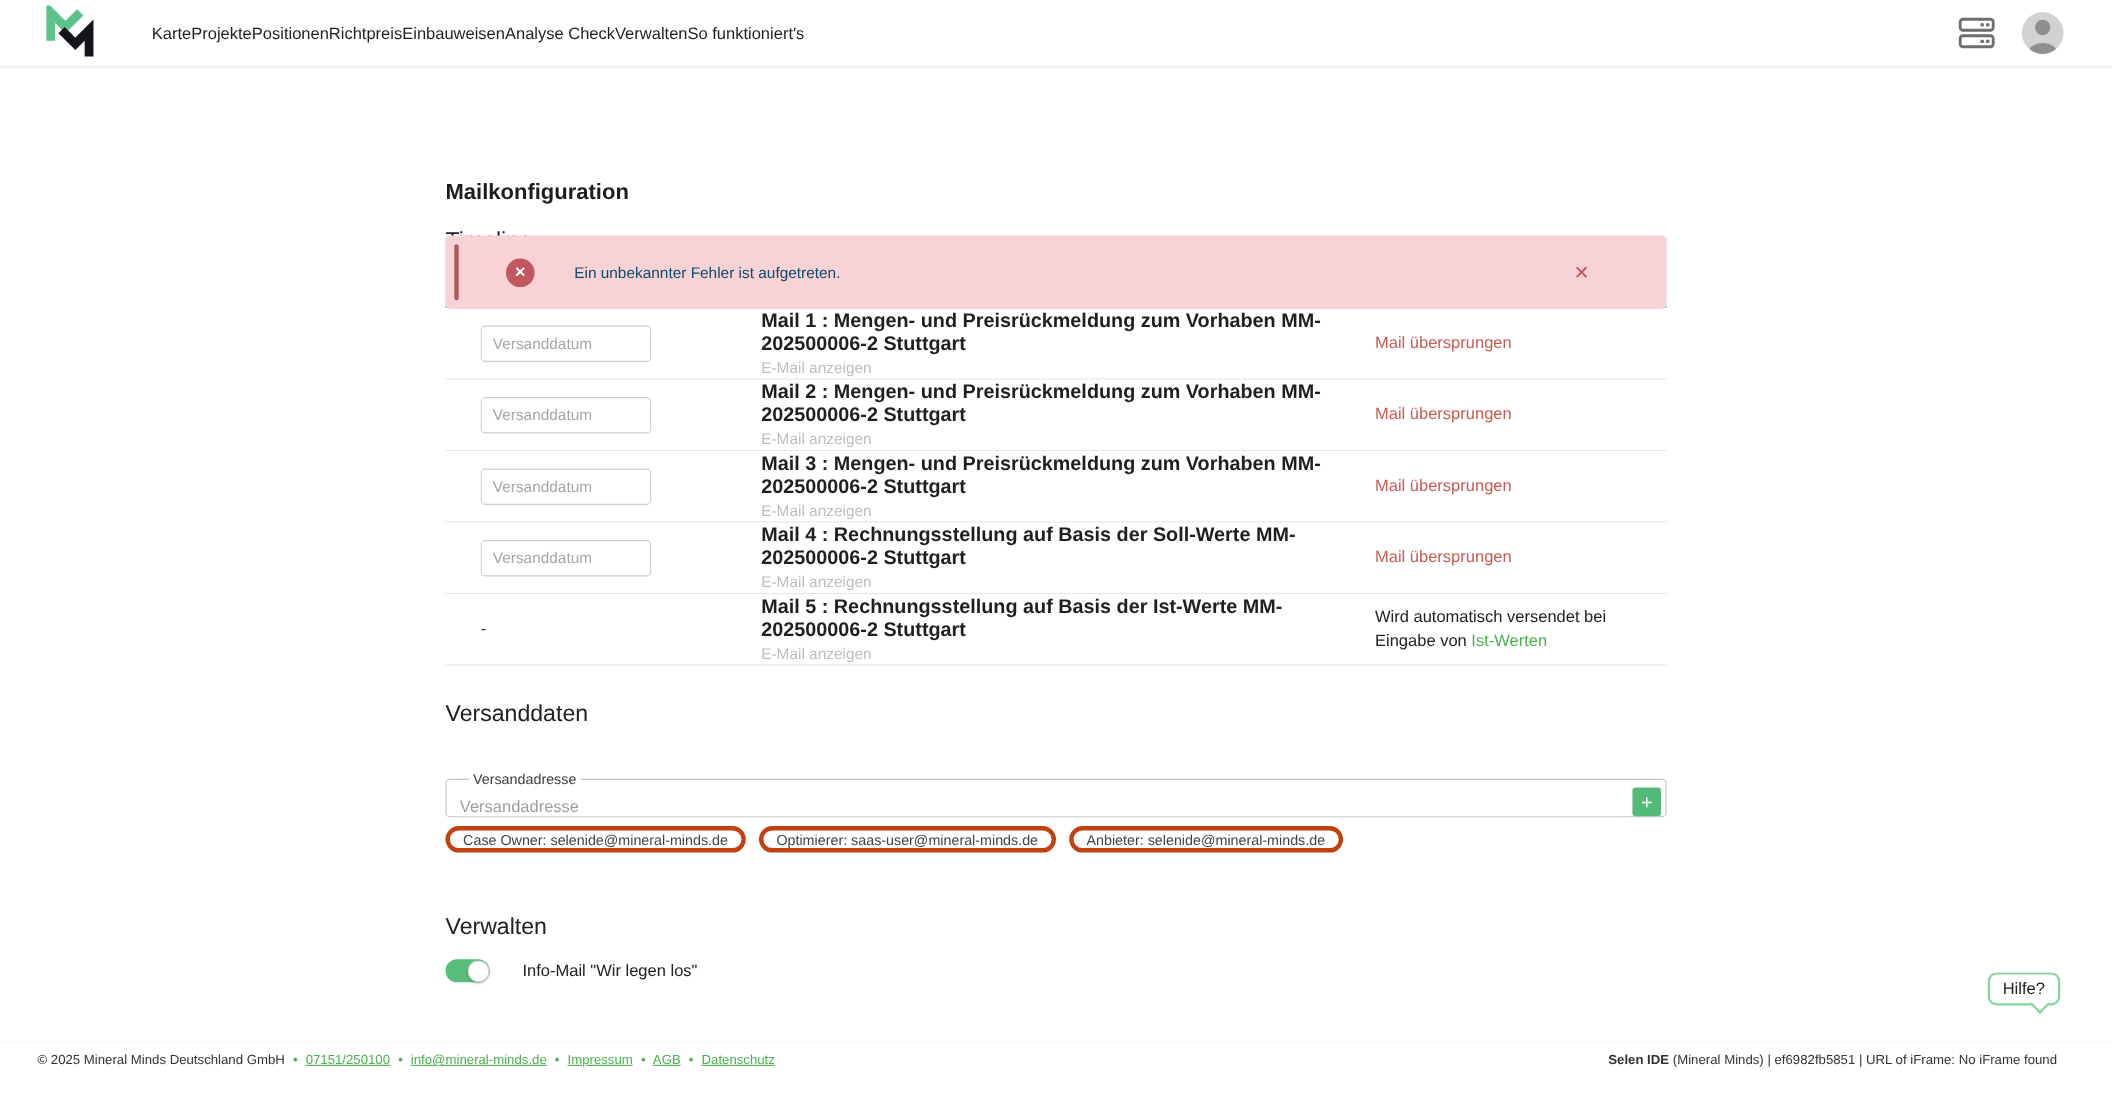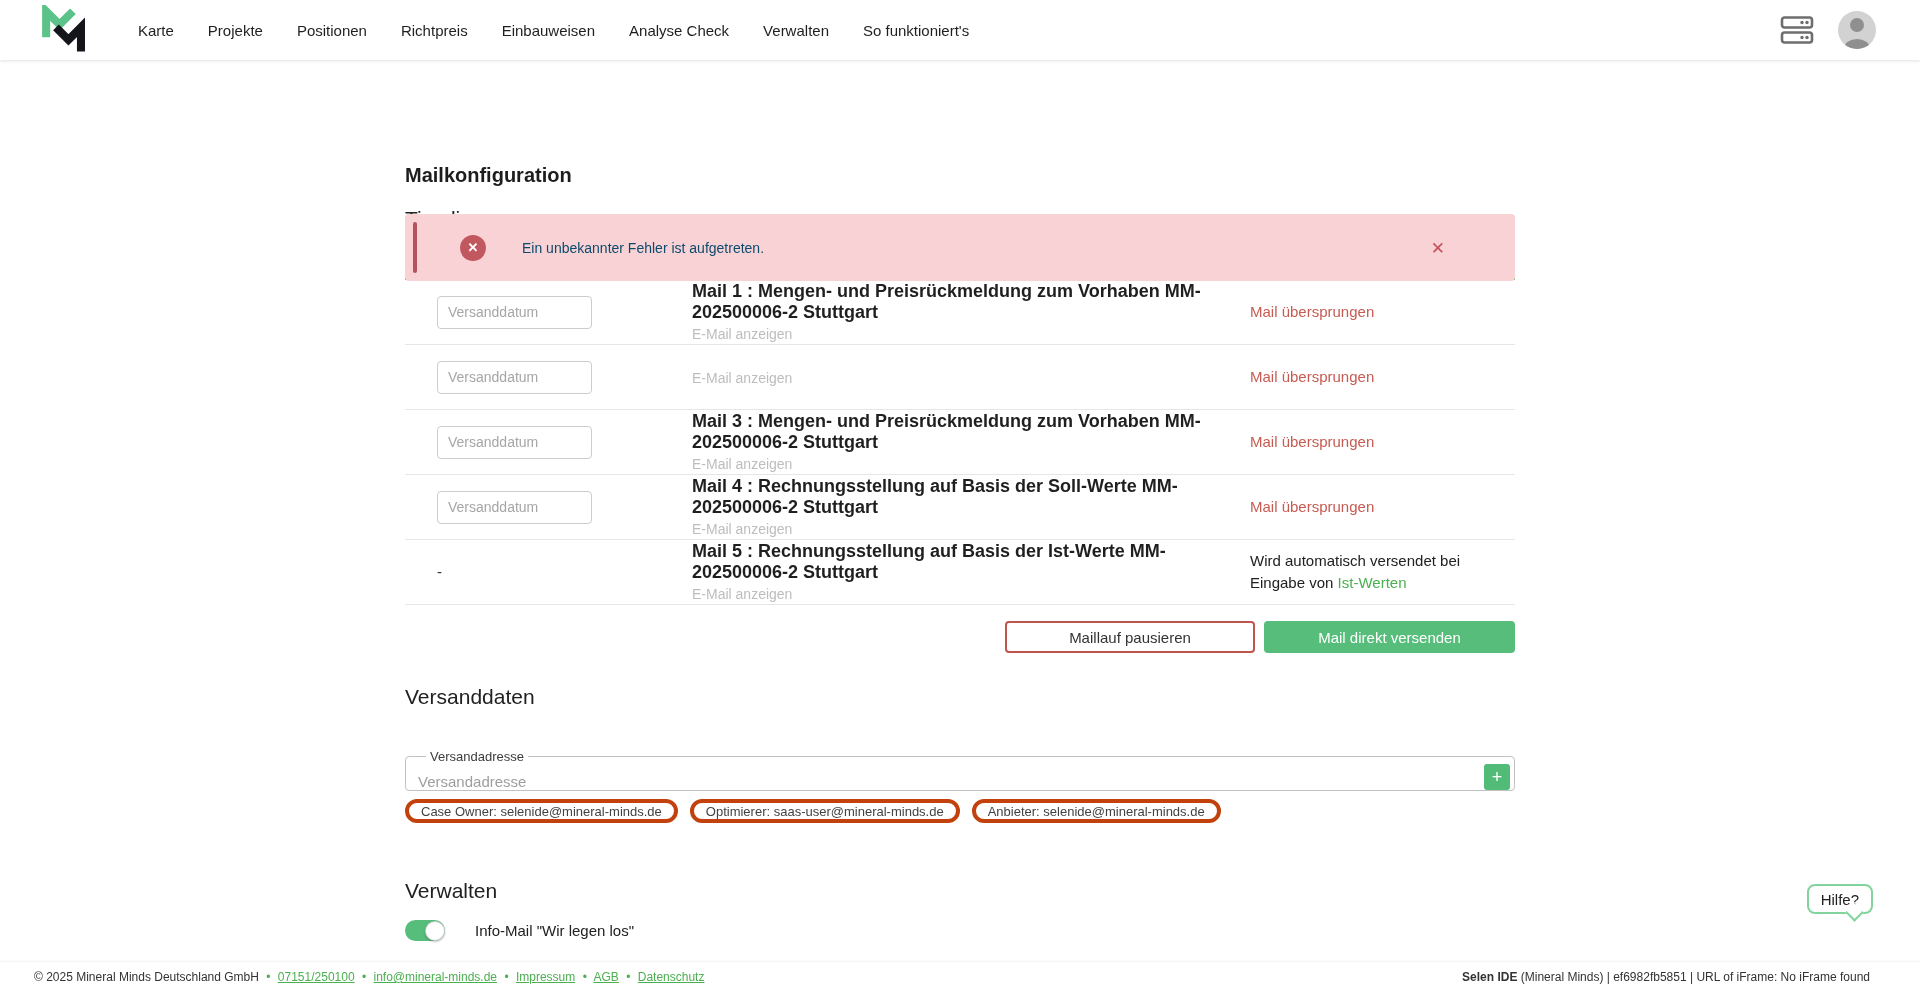--- a/index.html
+++ b/index.html
@@ -3,21 +3,21 @@
 <meta charset="utf-8">
 <style>
   * { margin:0; padding:0; box-sizing:border-box; }
   html,body { width:1920px; height:994px; overflow:hidden; background:#fff;
     font-family:"Liberation Sans", sans-serif; color:#212121; }
 
   
   .navbar { position:relative; height:60px; background:#fff; display:flex; align-items:center;
     padding:0 44px 0 38px; box-shadow:0 1px 3px rgba(0,0,0,0.12); z-index:40; }
   .logo { width:52px; height:50px; flex:0 0 auto; }
-  .nav-items { display:flex; gap:34px; margin-left:48px; }
+  .nav-items { display:flex; margin-left:48px; }
   .nav-item { font-size:15px; font-weight:500; color:#1f1f1f; cursor:pointer; white-space:nowrap; }
   .nav-right { margin-left:auto; display:flex; align-items:center; gap:24px; }
   .avatar { width:38px; height:38px; border-radius:50%; background:#d2d2d2; position:relative; overflow:hidden; cursor:pointer; }
   .avatar .head { position:absolute; left:50%; top:7px; transform:translateX(-50%); width:14px; height:14px; border-radius:50%; background:#8f8f8f; }
   .avatar .body { position:absolute; left:50%; bottom:-8px; transform:translateX(-50%); width:26px; height:18px; border-radius:50%; background:#8f8f8f; }
 
   
   .main { position:relative; width:1110px; margin:0 auto; }
 
   .alert { position:absolute; top:50px; left:0; right:0; height:67px; background:#f8d2d4;
@@ -73,21 +73,21 @@
 
   
   .h2-verwalten { margin-top:56px; }
   .toggle-row { display:flex; align-items:center; margin-top:17px; }
   .switch { position:relative; width:40px; height:21px; border-radius:11px; background:#57bd7a; cursor:pointer; flex:0 0 auto; }
   .switch .knob { position:absolute; right:0px; top:0.5px; width:20px; height:20px; border-radius:50%;
     background:#fff; border:1px solid rgba(0,0,0,0.18); box-shadow:0 1px 2px rgba(0,0,0,0.25); }
   .toggle-label { margin-left:30px; font-size:15px; color:#212121; }
 
   
-  .footer { position:fixed; left:0; right:0; bottom:2px; height:30px; background:#fff; z-index:50;
+  .footer { position:fixed; left:0; right:0; bottom:16px; height:30px; background:#fff; z-index:50;
     display:flex; align-items:center; justify-content:space-between; padding:0 50px 0 34px;
     font-size:12px; color:#333; box-shadow:0 -1px 2px rgba(0,0,0,0.06); }
   .footer a { color:#4caf50; }
   .footer .sep { color:#4caf50; margin:0 4px; }
   .footer-right .b { font-weight:bold; }
 
   
   .help { position:fixed; right:47px; bottom:80px; min-width:66px; height:30px; padding:0 12px;
     background:#fff; border:2px solid #82d49c; border-radius:8px; display:flex; align-items:center;
     justify-content:center; font-size:15px; color:#212121; cursor:pointer; z-index:45; }
@@ -171,20 +171,21 @@
         <span class="status status-skipped">Mail übersprungen</span>
       </div>
     </div>
 
     <div class="trow">
       <div class="td td1">
         <input class="date-input" type="text" placeholder="Versanddatum" style="">
         
       </div>
       <div class="td td2">
+        <div class="mail-title">Mail 2 : Mengen- und Preisrückmeldung zum Vorhaben MM-202500006-2 Stuttgart</div>
         <a class="mail-link">E-Mail anzeigen</a>
       </div>
       <div class="td td3">
         <span class="status status-skipped">Mail übersprungen</span>
       </div>
     </div>
 
     <div class="trow">
       <div class="td td1">
         <input class="date-input" type="text" placeholder="Versanddatum" style="">
@@ -222,24 +223,20 @@
         <div class="mail-title">Mail 5 : Rechnungsstellung auf Basis der Ist-Werte MM-202500006-2 Stuttgart</div>
         <a class="mail-link">E-Mail anzeigen</a>
       </div>
       <div class="td td3">
         <span class="status status-auto">Wird automatisch versendet bei Eingabe von <a class="green-link">Ist-Werten</a></span>
       </div>
     </div>
   </div>
   </div>
 
-  <div class="btn-row">
-    <button class="btn btn-pause">Maillauf pausieren</button>
-    <button class="btn btn-send">Mail direkt versenden</button>
-  </div>
 
   <div class="h2 h2-versand">Versanddaten</div>
 
   <fieldset class="addr-fieldset">
     <legend>Versandadresse</legend>
     <input class="addr-input" type="text" placeholder="Versandadresse" style="">
     <button class="add-btn">+</button>
   </fieldset>
 
   <div class="chips" id="chips">

